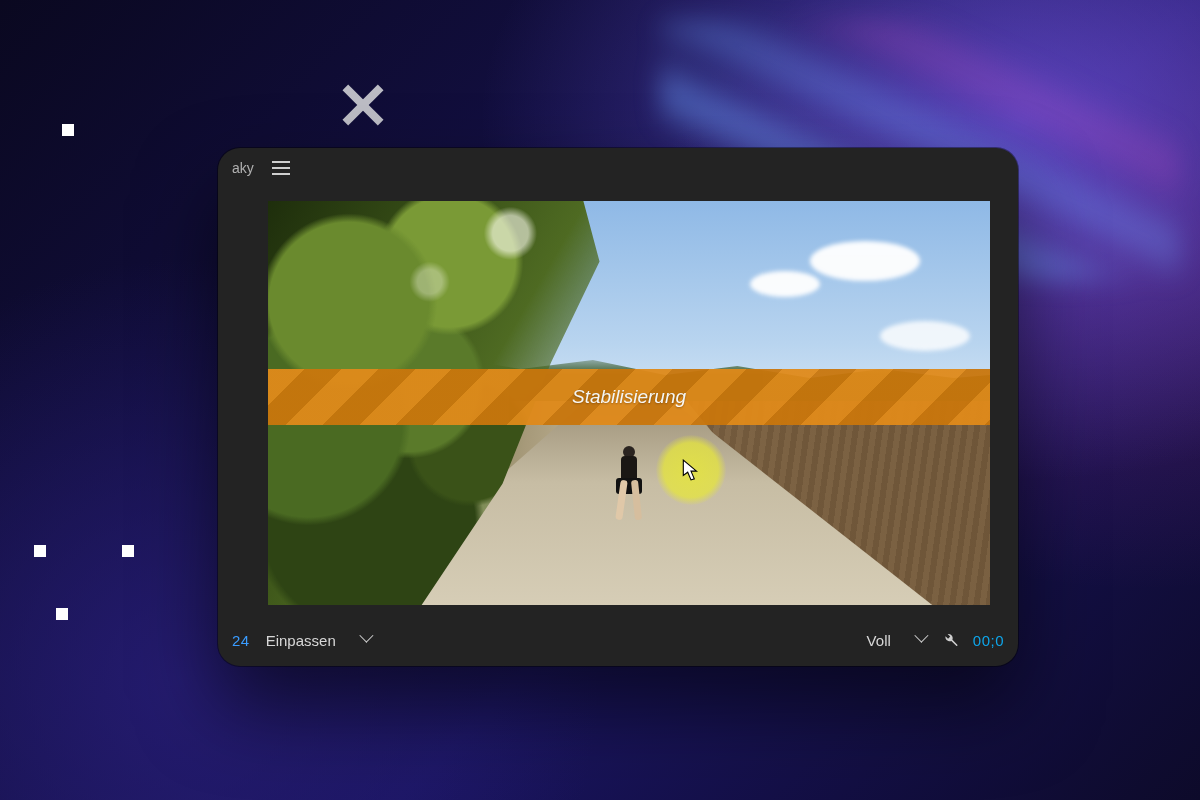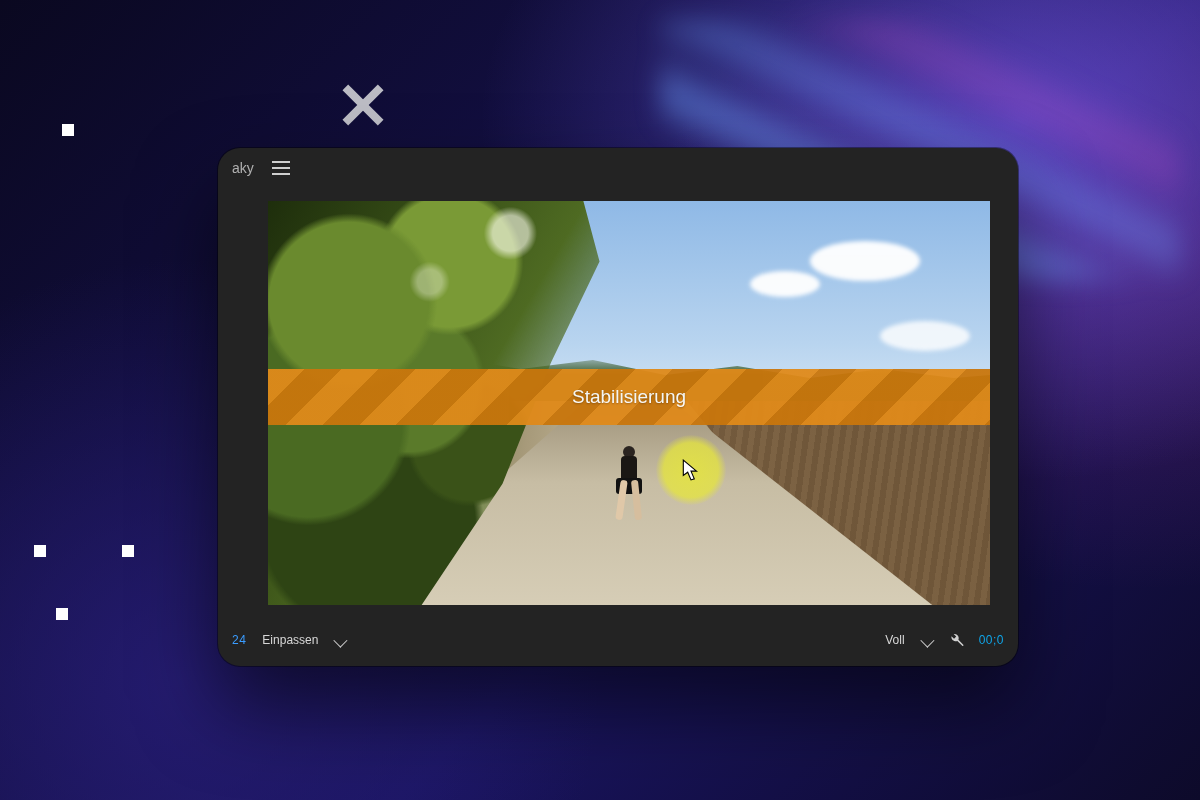--- a/index.html
+++ b/index.html
@@ -78,20 +78,21 @@
     cursor:pointer;
   }
   .hamburger span { display:block; height:2px; background:#cfcfcf; }
 
   
   .preview {
     position:absolute;
     left:50px; top:53px;
     width:722px; height:404px;
     overflow:hidden;
+    font-style:italic;
   }
   .sky {
     position:absolute; inset:0;
     background: linear-gradient(to bottom, #8fb9e6 0%, #b8d4ef 35%, #d9e9f6 55%, #e9f1f8 70%);
   }
   .cloud { position:absolute; background:#fff; border-radius:50%; filter:blur(2px); opacity:.95; }
   .c1 { right:70px;  top:40px;  width:110px; height:40px; }
   .c2 { right:170px; top:70px;  width:70px;  height:26px; }
   .c3 { right:20px;  top:120px; width:90px;  height:30px; opacity:.8; }
   .treeline {
@@ -168,25 +169,25 @@
   }
   .cursor-spot svg { width:18px; height:22px; }
 
   
   .bottombar {
     position:absolute; left:0; right:0; bottom:0; height:52px;
     display:flex; align-items:center;
     padding:0 14px;
     gap:14px;
     color:#d7d7d7;
-    font-size:12px;
+    font-size:15px;
   }
   .tc-left { color:#3a9cff; letter-spacing:.5px; font-variant-numeric:tabular-nums; }
   .dropdown {
-    display:flex; align-items:flex-end; gap:16px;
+    display:flex; align-items:flex-start; gap:24px;
     background:transparent;
     padding:4px 2px;
     cursor:pointer;
     position:relative;
   }
   .dropdown .chev {
     width:10px; height:10px;
     border-right:1.5px solid #cfcfcf;
     border-bottom:1.5px solid #cfcfcf;
     transform:rotate(45deg) translateY(-2px);

